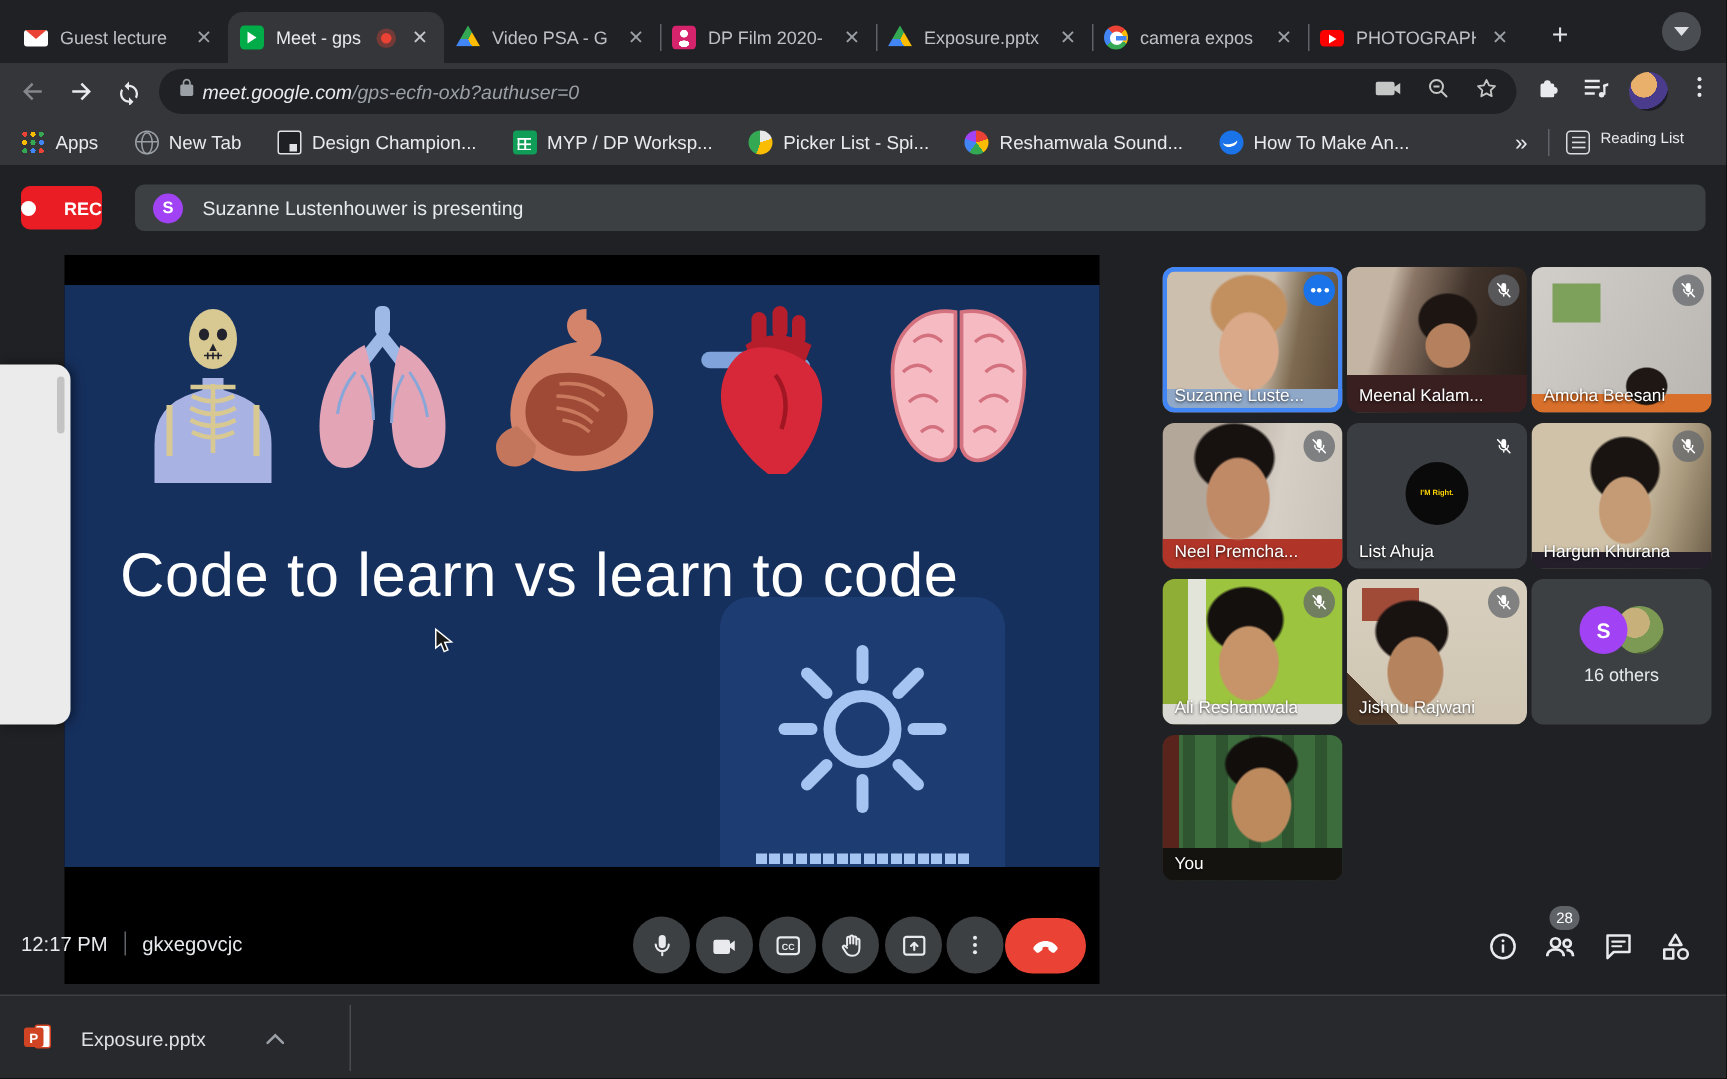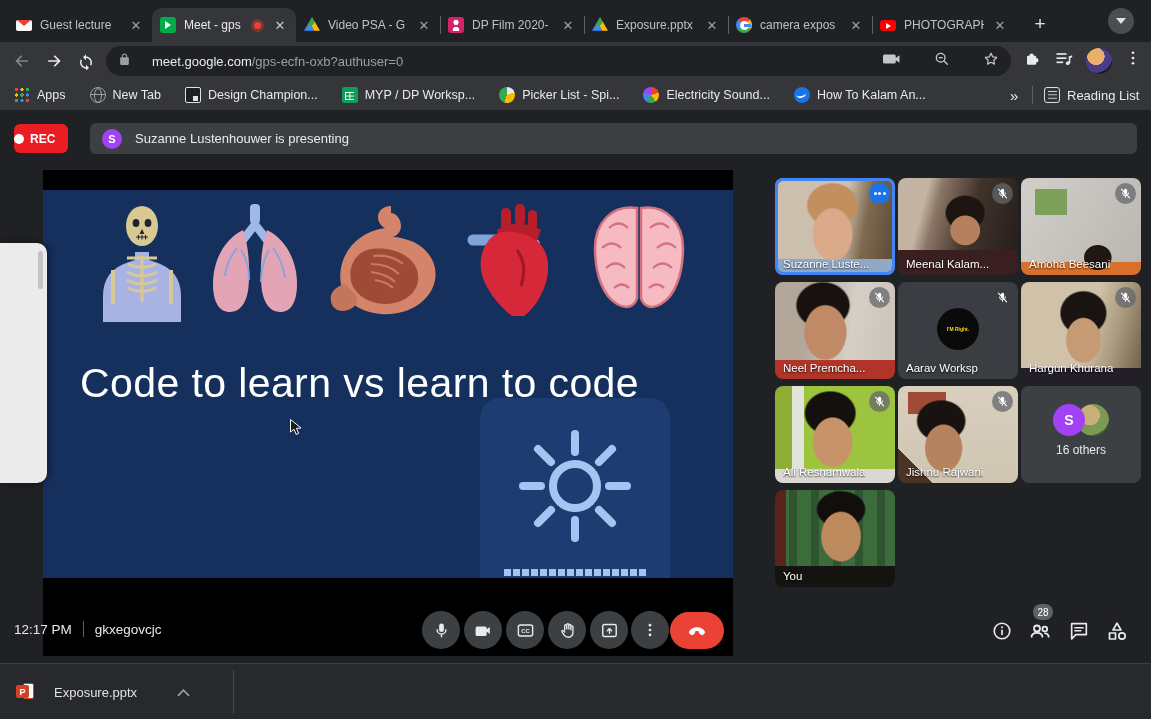--- a/index.html
+++ b/index.html
@@ -43,21 +43,21 @@
   .google-icon::after{content:"";position:absolute;inset:3.5px;background:#fff;border-radius:50%;}
   .google-icon::before{content:"";position:absolute;right:1px;top:6.5px;width:7px;height:3px;background:#4285f4;z-index:1;}
   .youtube-icon{height:11px;margin:2.5px 0;background:#f00;border-radius:3px;}
   .youtube-icon::after{content:"";position:absolute;left:6px;top:3px;border-top:3px solid transparent;
                        border-bottom:3px solid transparent;border-left:5px solid #fff;}
 
   
   .toolbar{position:absolute;left:0;top:42px;width:1151px;height:38px;background:#35363a;}
   .nav-btn{position:absolute;top:7px;width:24px;height:24px;display:flex;align-items:center;justify-content:center;}
   .urlbar{position:absolute;left:106px;top:4px;width:905px;height:30px;background:#202124;border-radius:15px;
-          display:flex;align-items:center;padding:4px 12px;box-sizing:border-box;gap:21px;}
+          display:flex;align-items:center;padding:4px 12px;box-sizing:border-box;gap:4px;font-style:italic;}
   .url-text{font-size:13px;color:#e8eaed;white-space:nowrap;}
   .url-text .path{color:#9aa0a6;}
   .urlbar .spacer{flex:1;}
   .chrome-right{position:absolute;top:7px;display:flex;align-items:center;}
 
   
   .bookmarks{position:absolute;left:0;top:80px;width:1151px;height:30px;background:#35363a;display:flex;align-items:center;}
   .bm-items{display:flex;align-items:center;padding-left:14px;gap:24px;}
   .bm{display:flex;align-items:center;gap:7px;color:#e8eaed;font-size:12.5px;white-space:nowrap;}
   .bicon{width:16px;height:16px;flex:none;position:relative;}
@@ -81,28 +81,28 @@
   .sheets-icon::after{content:"";position:absolute;left:3.5px;top:5px;right:3.5px;bottom:3px;
     background:linear-gradient(#fff 1.2px,rgba(0,0,0,0) 1.2px) 0 0/100% 3.6px,
                linear-gradient(90deg,#fff 1.2px,rgba(0,0,0,0) 1.2px) 0 0/4.5px 100%;}
   .picker-wheel-icon{border-radius:50%;background:conic-gradient(#e8e8e8 0 70deg,#fbbc04 70deg 200deg,#34a853 200deg 360deg);}
   .pinwheel-icon{border-radius:50%;background:conic-gradient(#ea4335 0 72deg,#fbbc04 72deg 144deg,#34a853 144deg 216deg,#4285f4 216deg 288deg,#a142f4 288deg 360deg);}
   .earth-icon{border-radius:50%;background:#1a73e8;}
   .earth-icon::after{content:"";position:absolute;left:2px;top:3px;width:10px;height:6px;
     border-bottom:2px solid #fff;border-radius:50%;transform:rotate(-12deg);}
   .bm-overflow{position:absolute;left:1010px;color:#e8eaed;font-size:15px;}
   .bm-rl-sep{position:absolute;left:1032px;top:6px;width:1px;height:18px;background:#5f6368;}
-  .reading-list{position:absolute;left:1044px;display:flex;align-items:center;gap:7px;color:#e8eaed;font-size:13px;}
+  .reading-list{position:absolute;left:1044px;display:flex;gap:7px;color:#e8eaed;font-size:10px;}
   .readinglist-icon{border:1.5px solid #dadce0;border-radius:3px;box-sizing:border-box;}
   .readinglist-icon::after{content:"";position:absolute;left:2.5px;top:3px;right:2.5px;
     background:linear-gradient(#dadce0 1.2px,rgba(0,0,0,0) 1.2px) 0 0/100% 3.4px;height:9px;}
 
   
   .rec-badge{position:absolute;left:14px;top:124px;width:54px;height:29px;background:#ea1d25;border-radius:6px;
-             display:flex;align-items:center;justify-content:flex-start;gap:6px;color:#fff;font-size:12px;font-weight:bold;}
+             display:flex;align-items:center;justify-content:space-between;gap:6px;color:#fff;font-size:12px;font-weight:bold;}
   .rec-badge i{width:10px;height:10px;background:#fff;border-radius:50%;}
   .presenting-banner{position:absolute;left:90px;top:123px;width:1047px;height:31px;background:#3c4043;border-radius:6px;
                      display:flex;align-items:center;padding:0 12px;box-sizing:border-box;gap:13px;}
   .presenter-avatar{width:20px;height:20px;border-radius:50%;background:#a142f4;color:#fff;font-size:11px;
                     display:flex;align-items:center;justify-content:center;font-weight:bold;}
   .presenting-text{color:#e8eaed;font-size:13px;}
 
   .side-peek{position:absolute;left:0;top:243px;width:47px;height:240px;background:#ebebeb;
              border-radius:0 10px 10px 0;box-shadow:2px 0 8px rgba(0,0,0,.45);z-index:5;}
   .side-peek i{position:absolute;right:4px;top:8px;width:5px;height:38px;background:#c3c3c3;border-radius:3px;}
@@ -371,25 +371,25 @@
         <div class="bm">
     <span class="bicon sheets-icon"></span>
     <span class="bm-label">MYP / DP Worksp...</span>
   </div>
         <div class="bm">
     <span class="bicon picker-wheel-icon"></span>
     <span class="bm-label">Picker List - Spi...</span>
   </div>
         <div class="bm">
     <span class="bicon pinwheel-icon"></span>
-    <span class="bm-label">Electricity Sound...</span>
+    <span class="bm-label">Reshamwala Sound...</span>
   </div>
         <div class="bm">
     <span class="bicon earth-icon"></span>
-    <span class="bm-label">How To Kalam An...</span>
+    <span class="bm-label">How To Make An...</span>
   </div>
       </div>
     <span class="bm-overflow">»</span>
     <span class="bm-rl-sep"></span>
     <div class="reading-list">
       <span class="bicon readinglist-icon"></span>
       <span>Reading List</span>
     </div>
   </div>
 
@@ -531,21 +531,21 @@
             <path fill="#fff" d="M12 14a3 3 0 0 0 3-3V6a3 3 0 0 0-6 0v5a3 3 0 0 0 3 3z"></path>
             <path fill="none" stroke="#fff" stroke-width="1.8" stroke-linecap="round" d="M6.5 11a5.5 5.5 0 0 0 11 0M12 16.5V19"></path>
             <line x1="4.5" y1="4" x2="19.5" y2="20" stroke="#fff" stroke-width="2" stroke-linecap="round"></line>
           </svg>
     </span>
 
     <span class="avatar-circle" style="display: flex;">
           <span class="avatar-text">I'M Right.</span>
         </span>
 
-    <span class="tile-name">Aarav Worksp</span>
+    <span class="tile-name">List Ahuja</span>
   </div>
       <div class="tile tile-5">
     <span class="mic-badge">
       <svg width="13" height="13" viewBox="0 0 24 24">
             <path fill="#fff" d="M12 14a3 3 0 0 0 3-3V6a3 3 0 0 0-6 0v5a3 3 0 0 0 3 3z"></path>
             <path fill="none" stroke="#fff" stroke-width="1.8" stroke-linecap="round" d="M6.5 11a5.5 5.5 0 0 0 11 0M12 16.5V19"></path>
             <line x1="4.5" y1="4" x2="19.5" y2="20" stroke="#fff" stroke-width="2" stroke-linecap="round"></line>
           </svg>
     </span>
 

